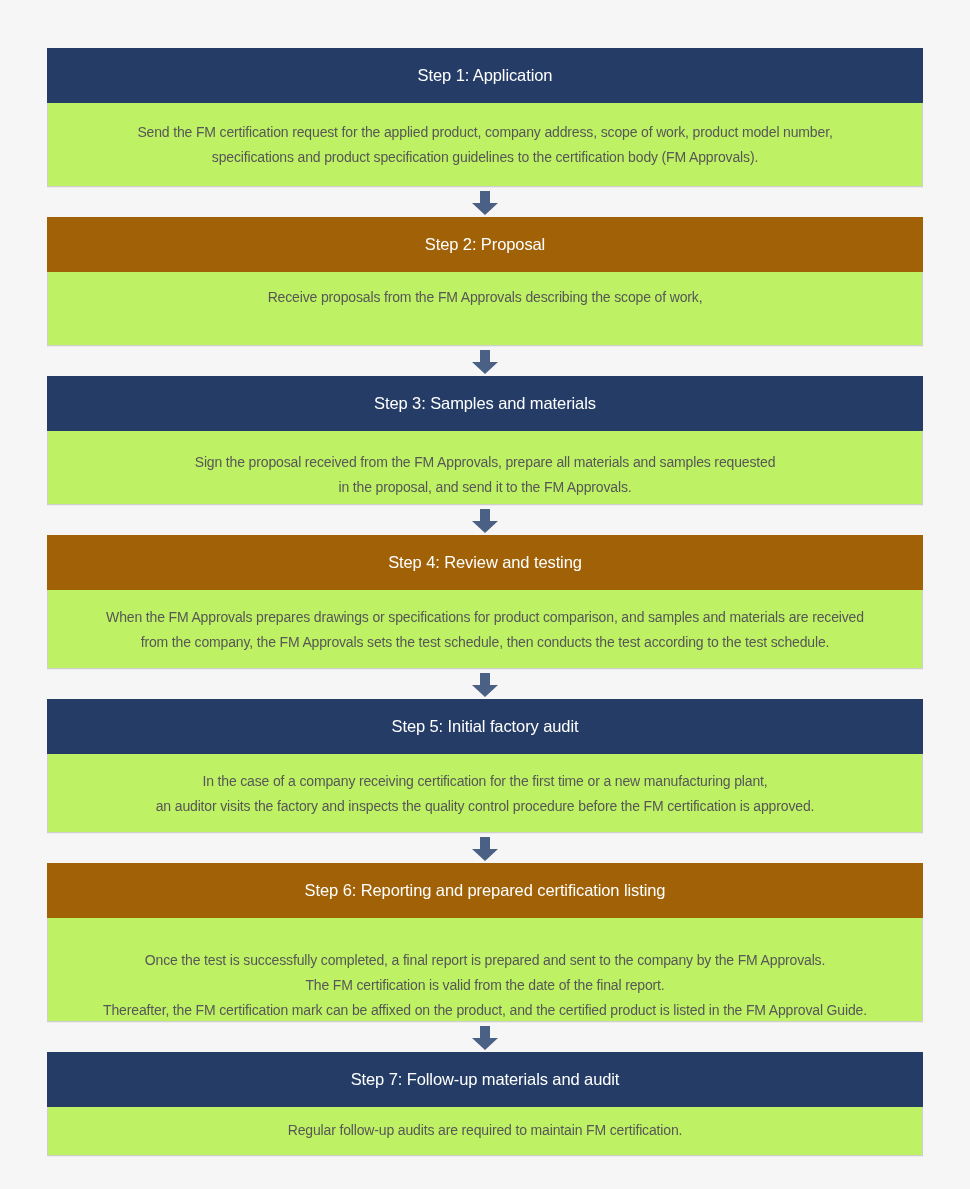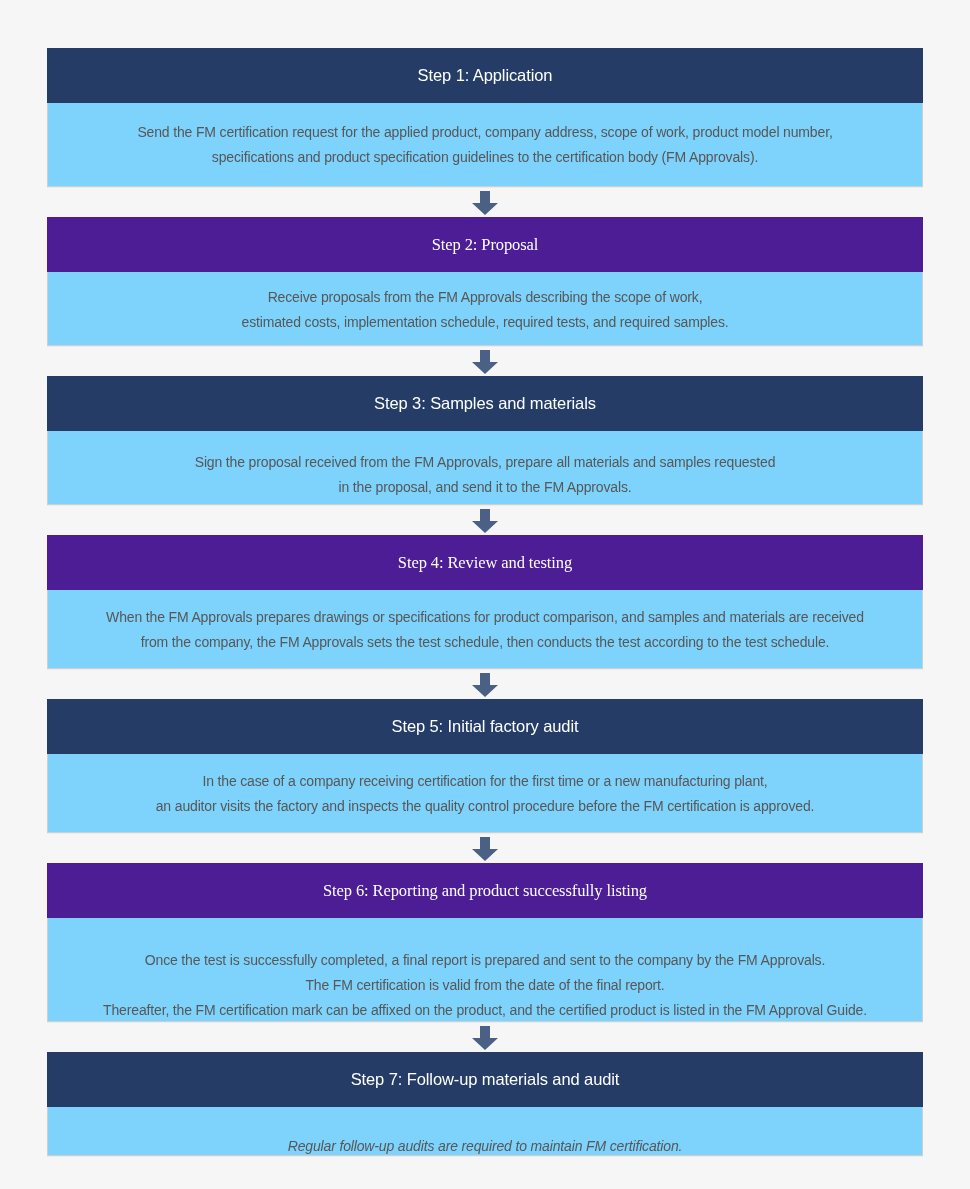--- a/index.html
+++ b/index.html
@@ -22,41 +22,41 @@
     padding: 48px 47px 42px 47px;
   }
 
   .step-group {
     width: 876px;
   }
 
   .step-box {
     width: 876px;
     box-sizing: border-box;
-    background: #7dd3fc;
+    background: #bef264;
     border: 1px solid #cfcfcf;
     border-top: none;
     box-shadow: 0 1px 0 rgba(0,0,0,0.04);
   }
 
   .step-header {
     width: 876px;
     box-sizing: border-box;
     height: 55px;
     line-height: 55px;
     text-align: center;
     color: #ffffff;
     font-size: 16.5px;
     letter-spacing: -0.1px;
     white-space: nowrap;
     overflow: hidden;
   }
 
   .step-header.navy  { background: #253d66; }
-  .step-header.teal  { background: #4c1d95; font-family: Liberation Serif, serif; }
+  .step-header.teal  { background: #a16207; }
 
   .step-body {
     box-sizing: border-box;
     padding: 18px 24px 18px 24px;
     text-align: center;
     color: #575757;
     font-size: 14px;
     line-height: 25px;
     letter-spacing: -0.15px;
   }
@@ -66,21 +66,21 @@
     white-space: nowrap;
   }
 
   
   .body-h-83  { height: 83px;  padding-top: 17px; }
   .body-h-73  { height: 73px;  padding-top: 13px; }
   .body-h-73b { height: 73px;  padding-top: 19px; }
   .body-h-78  { height: 78px;  padding-top: 15px; }
   .body-h-78b { height: 78px;  padding-top: 15px; }
   .body-h-103 { height: 103px; padding-top: 30px; }
-  .body-h-48  { height: 48px;  padding-top: 27px; font-style: italic; }
+  .body-h-48  { height: 48px;  padding-top: 11px; }
 
   .connector {
     width: 876px;
     height: 30px;
     position: relative;
   }
 
   .arrow {
     position: absolute;
     left: 50%;
@@ -110,21 +110,20 @@
     <svg class="arrow" viewBox="0 0 26 24">
       <polygon points="8,0 18,0 18,12 26,12 13,24 0,12 8,12" fill="#4a6085"></polygon>
     </svg>
   </div>
 
   <div class="step-group">
     <div class="step-header teal">Step 2: Proposal</div>
     <div class="step-box">
       <div class="step-body body-h-73">
         <span class="line">Receive proposals from the FM Approvals describing the scope of work,</span>
-        <span class="line">estimated costs, implementation schedule, required tests, and required samples.</span>
       </div>
     </div>
   </div>
 
   <div class="connector">
     <svg class="arrow" viewBox="0 0 26 24">
       <polygon points="8,0 18,0 18,12 26,12 13,24 0,12 8,12" fill="#4a6085"></polygon>
     </svg>
   </div>
 
@@ -170,21 +169,21 @@
     </div>
   </div>
 
   <div class="connector">
     <svg class="arrow" viewBox="0 0 26 24">
       <polygon points="8,0 18,0 18,12 26,12 13,24 0,12 8,12" fill="#4a6085"></polygon>
     </svg>
   </div>
 
   <div class="step-group">
-    <div class="step-header teal">Step 6: Reporting and product successfully listing</div>
+    <div class="step-header teal">Step 6: Reporting and prepared certification listing</div>
     <div class="step-box">
       <div class="step-body body-h-103">
         <span class="line">Once the test is successfully completed, a final report is prepared and sent to the company by the FM Approvals.</span>
         <span class="line">The FM certification is valid from the date of the final report.</span>
         <span class="line">Thereafter, the FM certification mark can be affixed on the product, and the certified product is listed in the FM Approval Guide.</span>
       </div>
     </div>
   </div>
 
   <div class="connector">

